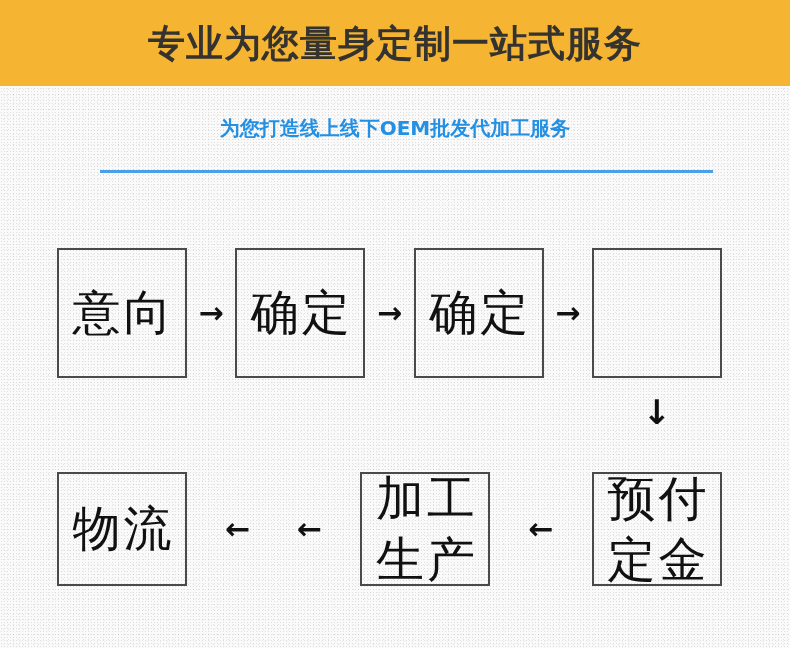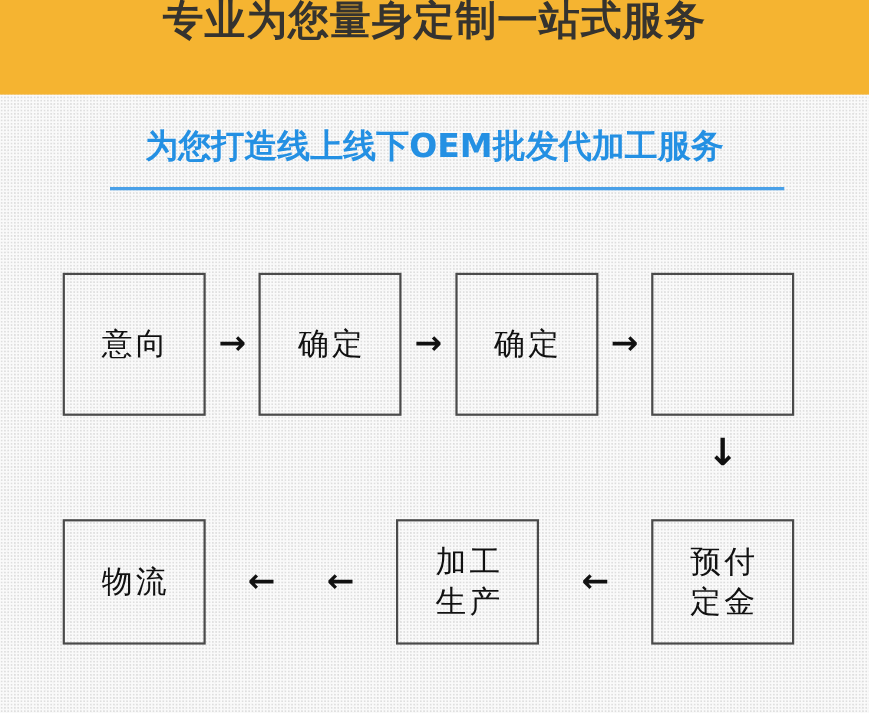--- a/index.html
+++ b/index.html
@@ -30,20 +30,21 @@
 
   
   .banner {
     position: absolute;
     left: 0;
     top: 0;
     width: 790px;
     height: 86px;
     background: #f5b431;
     display: flex;
+    align-items: center;
     justify-content: center;
     box-sizing: border-box;
   }
   .banner-title {
     font-size: 37px;
     font-weight: bold;
     color: #35332f;
     letter-spacing: 1px;
     line-height: 1;
     white-space: nowrap;
@@ -51,21 +52,21 @@
 
   
   .subtitle-wrap {
     position: absolute;
     left: 0;
     top: 118px;
     width: 790px;
     text-align: center;
   }
   .subtitle {
-    font-size: 30px;
+    font-size: 20px;
     font-weight: bold;
     color: #2490e3;
     letter-spacing: 0px;
     line-height: 1.05;
     white-space: nowrap;
   }
   .subtitle-rule {
     position: absolute;
     left: 100px;
     top: 170px;
@@ -91,21 +92,21 @@
     height: 100%;
     box-sizing: border-box;
     border: 2px solid #4a4a4a;
     background: transparent;
     display: flex;
     flex-direction: column;
     align-items: center;
     justify-content: center;
   }
   .node-line {
-    font-size: 28px;
+    font-size: 48px;
     color: #111111;
     line-height: 1.28;
     letter-spacing: 3px;
     text-indent: 3px;
     white-space: nowrap;
   }
 
   .arrow-h {
     width: 42px;
     text-align: center;

